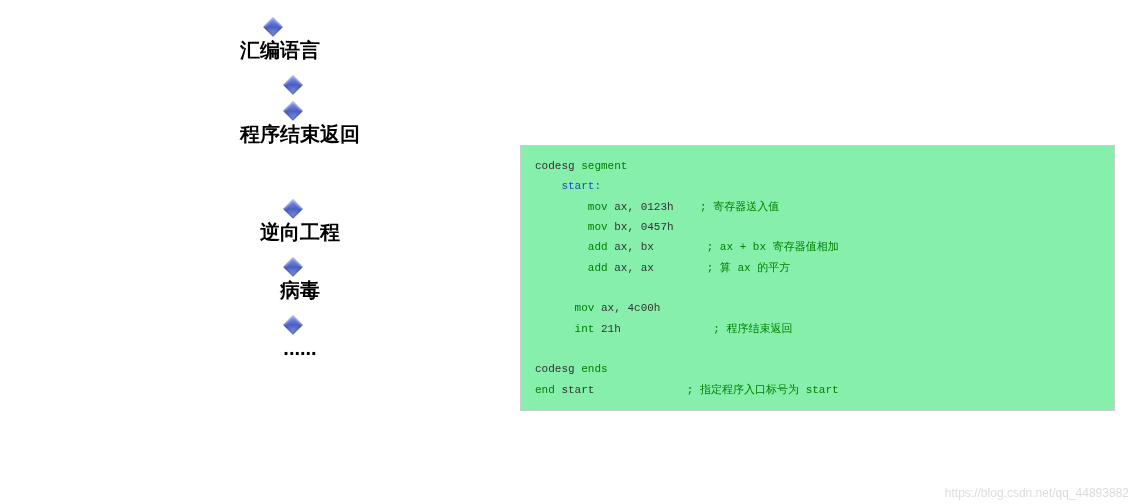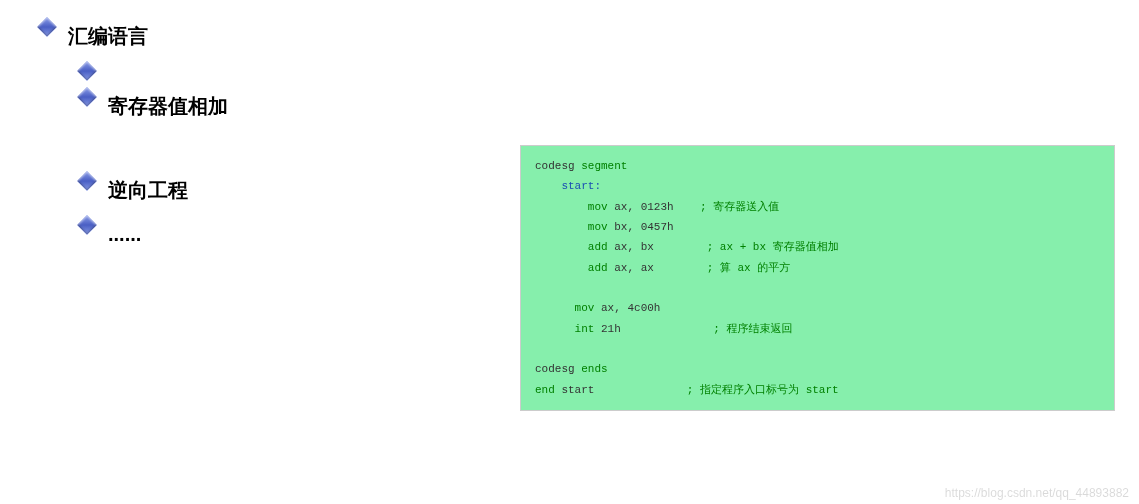--- a/index.html
+++ b/index.html
@@ -23,22 +23,23 @@
       flex: 0 0 520px;
       padding: 20px 0 0 40px;
     }
     .right-panel {
       flex: 1;
       padding-top: 145px;
       padding-right: 10px;
     }
     .bullet-item {
       display: flex;
-      align-items: flex-start;
+      align-items: center;
       margin-bottom: 12px;
+      flex-direction: column;
     }
     .bullet-item.level-0 {
       padding-left: 0;
     }
     .bullet-item.level-1 {
       padding-left: 40px;
     }
     .diamond-icon {
       display: inline-block;
       width: 14px;
@@ -92,28 +93,32 @@
 
     <div class="bullet-item level-0">
       <span class="diamond-icon blue"></span>
       <span class="bullet-text">汇编语言</span>
     </div>
     <div class="bullet-item level-1">
       <span class="diamond-icon blue"></span>
     </div>
     <div class="bullet-item level-1">
       <span class="diamond-icon blue"></span>
-      <span class="bullet-text">寄存器值相加</span>
+      <span class="bullet-text">程序结束返回</span>
     </div>
 
     <div class="group-spacer"></div>
 
     <div class="bullet-item level-1">
       <span class="diamond-icon blue"></span>
       <span class="bullet-text">逆向工程</span>
+    </div>
+    <div class="bullet-item level-1">
+      <span class="diamond-icon blue"></span>
+      <span class="bullet-text">病毒</span>
     </div>
     <div class="bullet-item level-1">
       <span class="diamond-icon blue"></span>
       <span class="bullet-text">......</span>
     </div>
 
   </div>
 
   <div class="right-panel">
     <div class="code-block" id="code-block"><span><span>codesg </span><span class="kw-green">segment</span></span>

